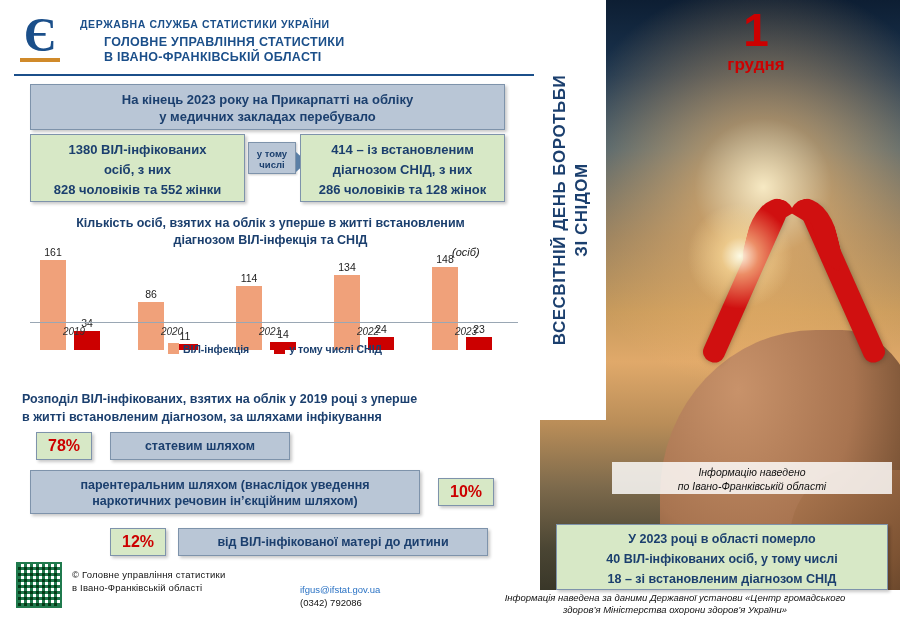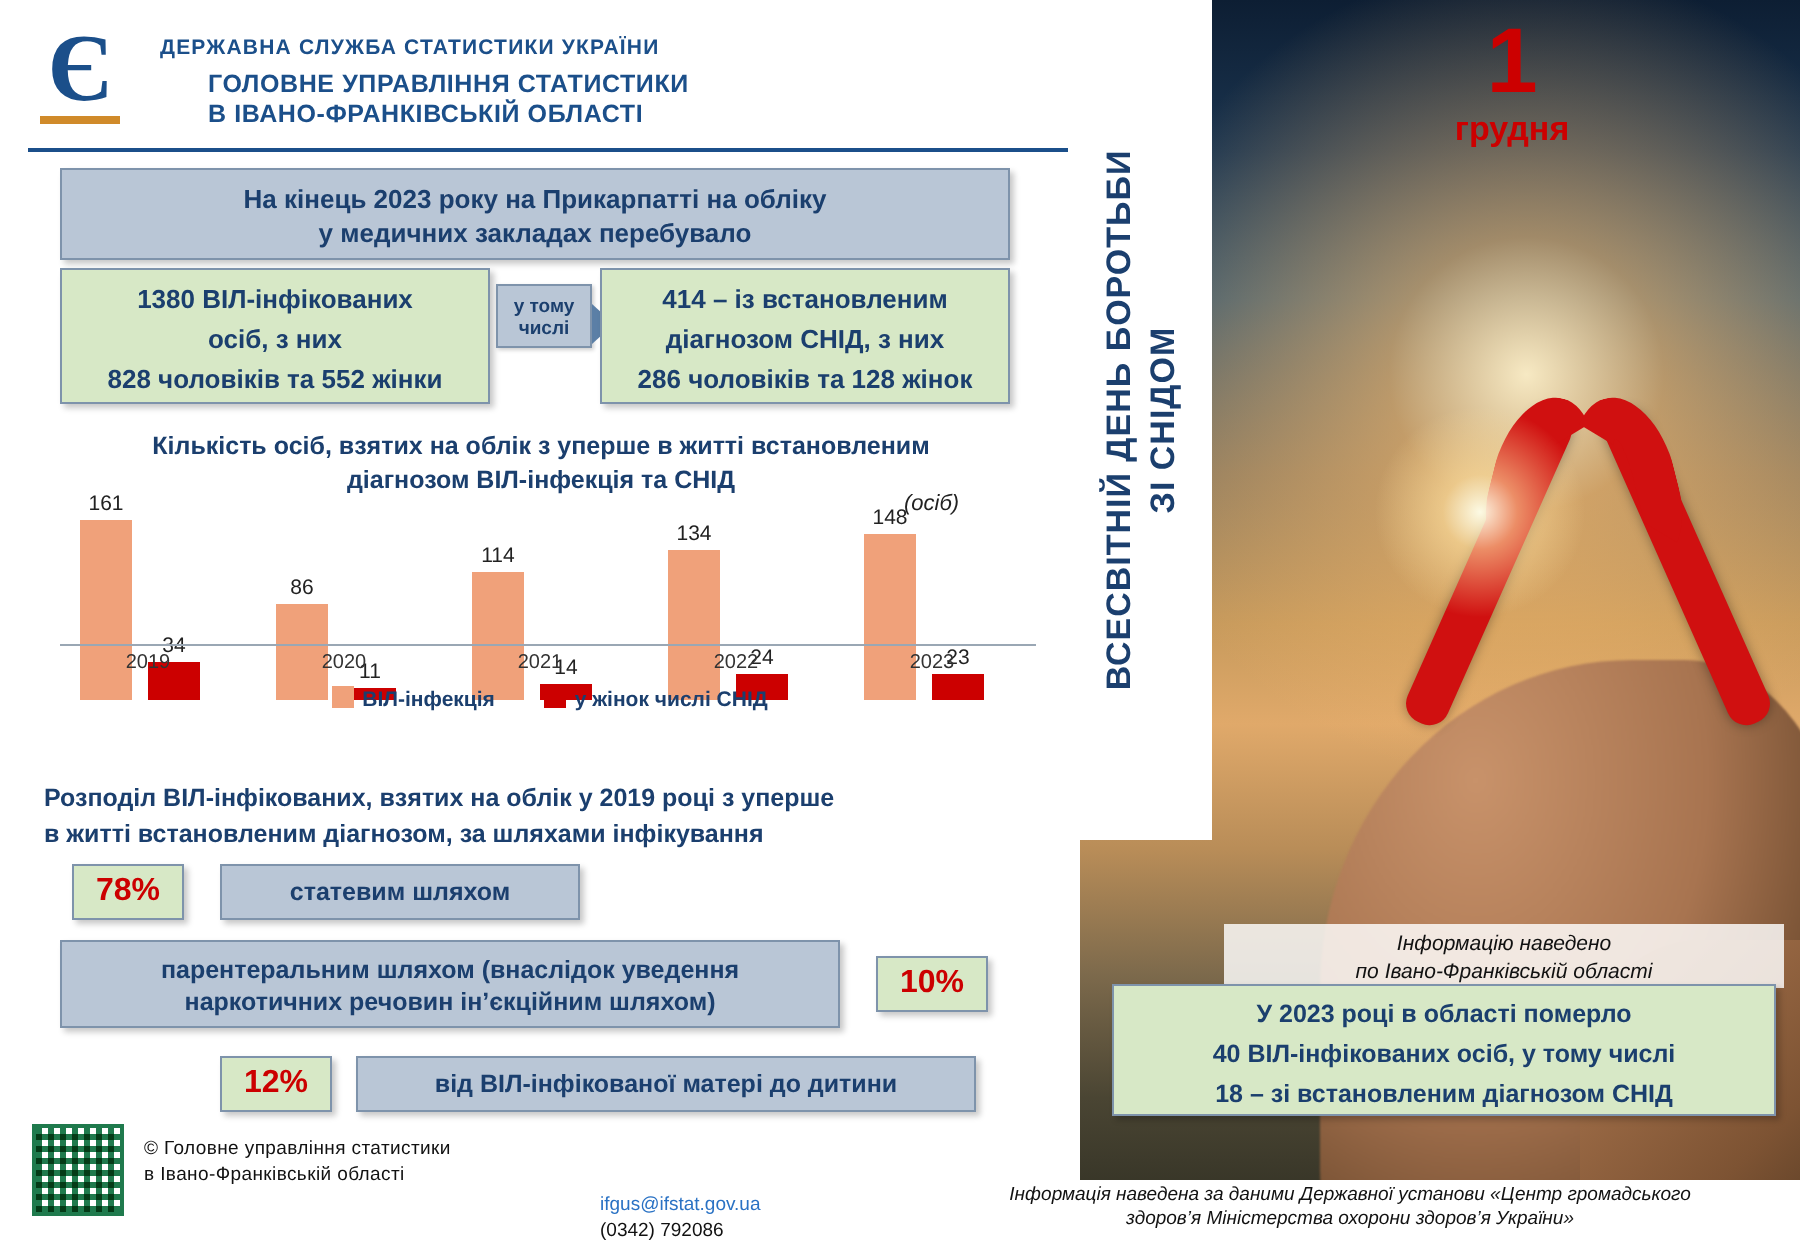--- a/index.html
+++ b/index.html
@@ -85,21 +85,21 @@
   .bar { position:absolute; bottom:0; }
   .bar.a { background:#f0a17a; width:26px; left:10px; }
   .bar.b { background:#cc0000; width:26px; left:44px; }
   .bval {
     position:absolute; width:40px; text-align:center; font-size:10.5px; color:#222;
   }
   .bval.a { left:3px; }
   .bval.b { left:37px; }
   .xlab {
     position:absolute; top:326px; width:88px; text-align:center;
-    font-size:10px; color:#333;
+    font-size:10px; color:#333;font-style:italic;
   }
   .legend {
     position:absolute; left:30px; top:343px; width:490px; text-align:center; font-size:10.5px; color:#1b3f6e;
   }
   .legend span.sw {
     display:inline-block; width:11px; height:11px; vertical-align:-1px; margin-right:4px;
   }
   .legend .l1 { margin-right:22px; font-weight:bold; }
   .legend .l2 { font-weight:bold; }
 
@@ -132,21 +132,21 @@
       repeating-linear-gradient(90deg,#1f7a4d 0 3px, #ffffff 3px 6px),
       repeating-linear-gradient(0deg,#1f7a4d 0 3px, #ffffff 3px 6px);
     background-blend-mode: multiply;
     border:2px solid #1f7a4d;
   }
   .foot-left {
     position:absolute; left:72px; top:568px; font-size:9.5px; color:#111; line-height:13px;
     letter-spacing:0.2px;
   }
   .foot-mail {
-    position:absolute; left:300px; top:596px; font-size:9.5px; line-height:13px;
+    position:absolute; left:300px; top:583px; font-size:9.5px; line-height:13px;
   }
   .foot-mail .mail { color:#2a72c4; }
   .foot-mail .tel { color:#111; }
   .foot-note {
     position:absolute; left:455px; top:592px; width:440px;
     font-size:9.5px; font-style:italic; color:#111; text-align:center; line-height:12px;
   }
 
   
   .photo {
@@ -211,21 +211,21 @@
   }
   .big-one .num { font-size:46px; line-height:48px; }
   .big-one .mon { font-size:17px; line-height:22px; }
 
   .photo-caption {
     position:absolute; left:612px; top:462px; width:280px; height:32px;
     background:rgba(255,255,255,0.82);
     font-size:10.5px; font-style:italic; color:#111; text-align:center; line-height:14px; padding-top:3px;
   }
   .death-box {
-    position:absolute; left:556px; top:492px; width:332px; height:66px;
+    position:absolute; left:556px; top:524px; width:332px; height:66px;
     background:#d7e8c6; border:1px solid #7e93ab;
     color:#1b3f6e; font-weight:bold; font-size:12.5px; text-align:center;
     line-height:20px; padding-top:4px;
     box-shadow: 2px 2px 3px rgba(0,0,0,0.22);
   }
   .white-bottom { position:absolute; left:540px; top:590px; width:360px; height:34px; background:#fff; }
 </style>
 </head>
 <body>
 
@@ -295,21 +295,21 @@
           <div class="bval b" style="bottom: 15px;">23</div>
         </div>
       </div>
     <div class="axis-line"></div>
 
     <div class="legend">
       <span class="l1">
         <span class="sw" id="sw1" style="background: rgb(240, 161, 122);"></span><span>ВІЛ-інфекція</span>
       </span>
       <span class="l2">
-        <span class="sw" id="sw2" style="background: rgb(204, 0, 0);"></span><span>у жінок числі СНІД</span>
+        <span class="sw" id="sw2" style="background: rgb(204, 0, 0);"></span><span>у тому числі СНІД</span>
       </span>
     </div>
 
     <div class="dist-title" style="white-space:pre-line;">Розподіл ВІЛ-інфікованих, взятих на облік у 2019 році  з уперше
 в житті встановленим діагнозом, за шляхами інфікування</div>
 
     <div class="pct pct1">78%</div>
     <div class="way way2" style="white-space:pre-line;">парентеральним шляхом (внаслідок уведення
 наркотичних речовин ін’єкційним шляхом)</div>
 

